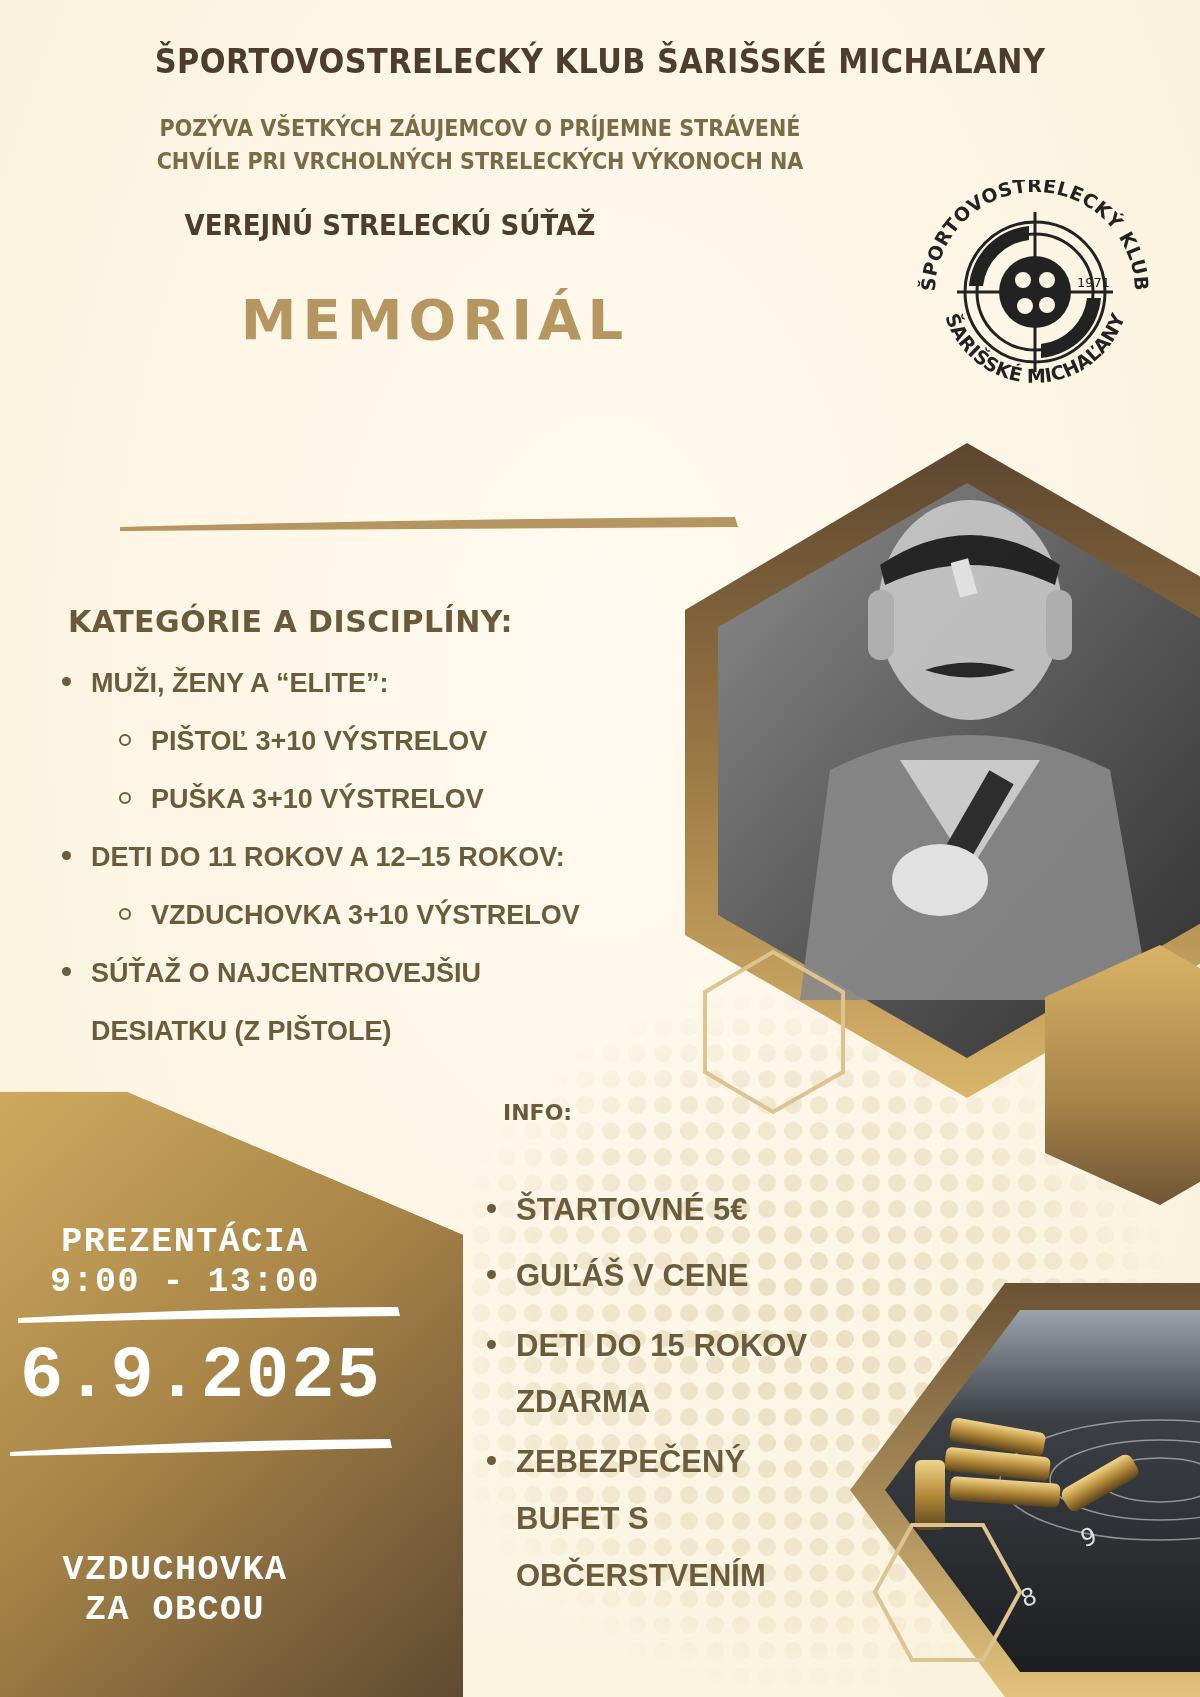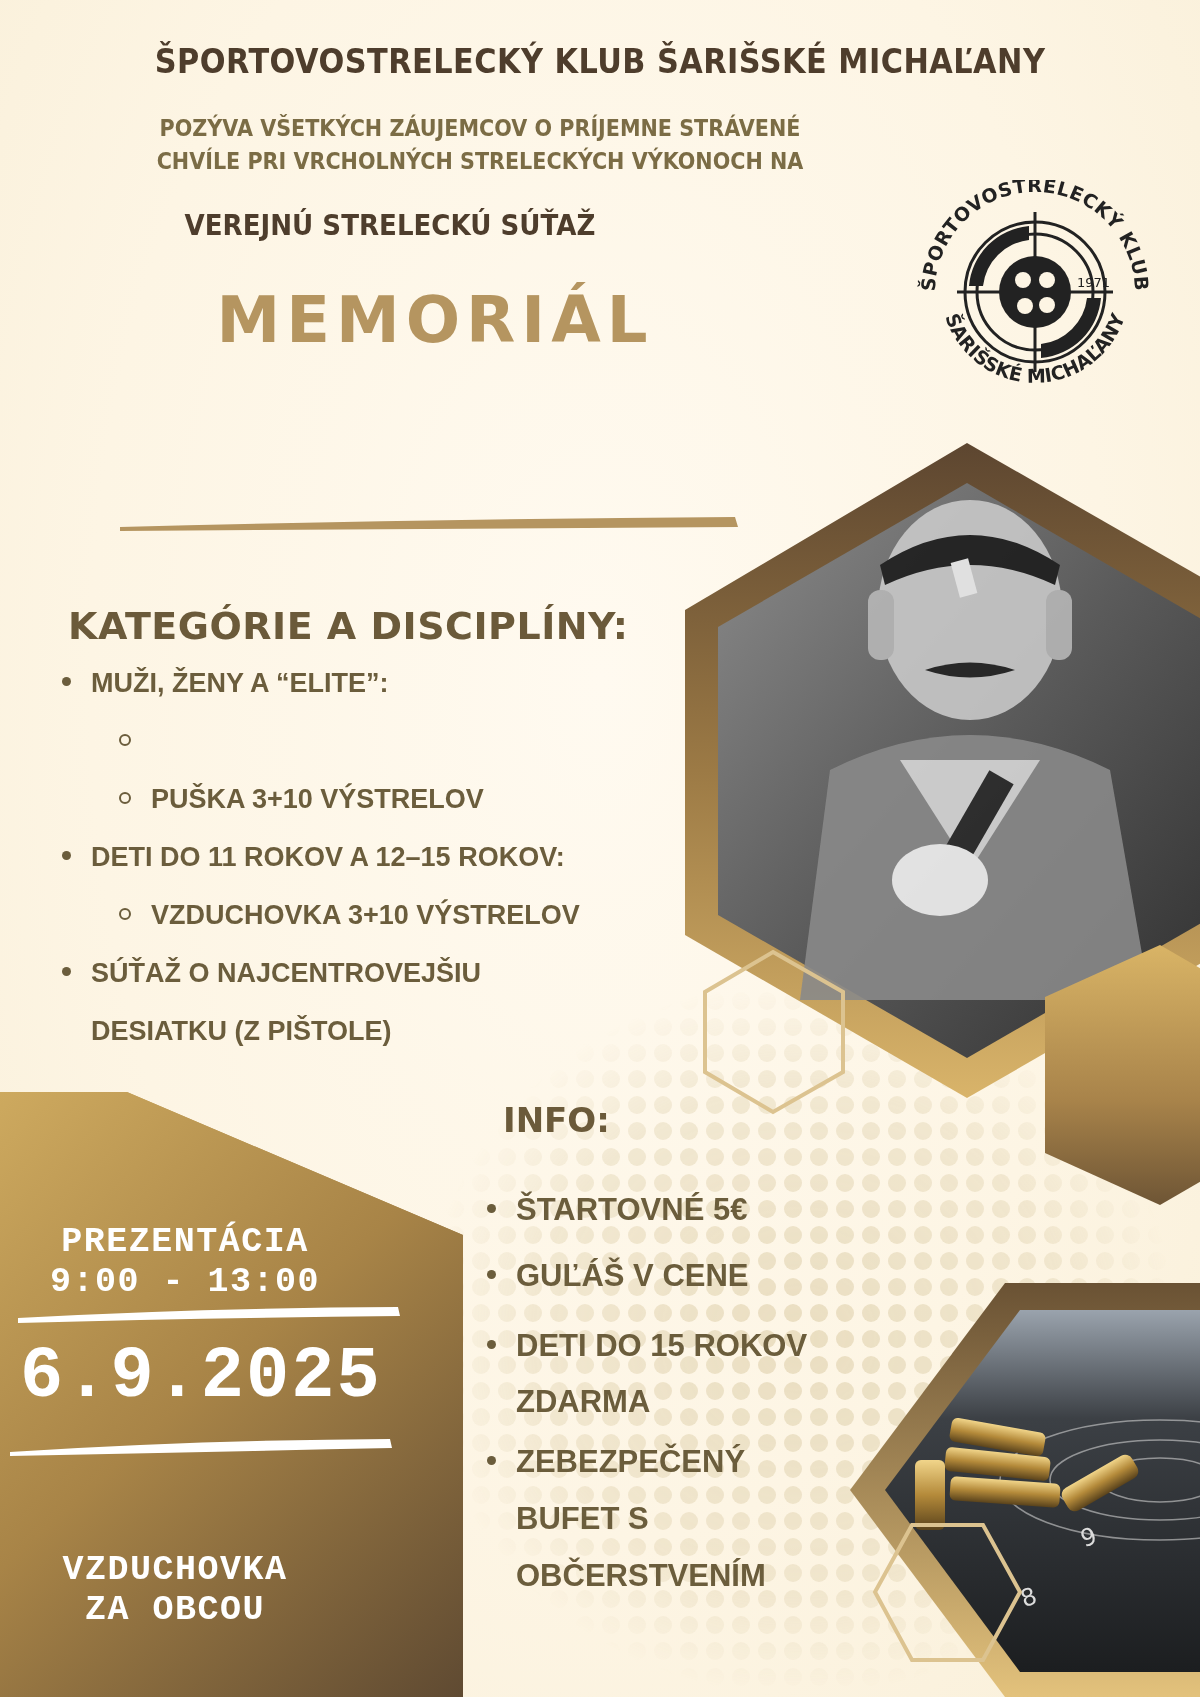--- a/index.html
+++ b/index.html
@@ -22,36 +22,36 @@
     transform: scaleX(0.9);
   }
   .subtitle {
     left: 100px; width: 580px; top: 208px; text-align: center;
     font-family: "DejaVu Sans", sans-serif; font-weight: bold;
     font-size: 29px; color: #4e3d2c; transform: scaleX(0.9);
   }
   .memorial {
     left: 60px; width: 840px; top: 268px; text-align: center;
     font-family: "DejaVu Sans", sans-serif; font-weight: bold;
-    font-size: 64px; line-height: 104px; color: #b59560;
+    font-size: 56px; line-height: 104px; color: #b59560;
     letter-spacing: 6px;
   }
   .memorial .l1 { display: block; padding-right: 90px; }
   .brush {
     left: 120px; top: 515px; width: 620px; height: 16px;
   }
   .cat-title {
-    left: 68px; top: 604px; font-weight: bold; font-size: 38px;
+    left: 68px; top: 604px; font-weight: bold; font-size: 30px;
     color: #6b5a3a; letter-spacing: 0.5px;
   }
   .list { left: 62px; top: 668px; color: #6b5d3c; font-size: 27px; font-family: "Liberation Sans", sans-serif; font-weight: bold; }
   .list .row { position: absolute; white-space: nowrap; }
   .bullet { display: inline-block; width: 9px; height: 9px; border-radius: 50%; background: #6b5d3c; vertical-align: middle; margin-right: 20px; position: relative; top: -3px; }
   .circle { display: inline-block; width: 8px; height: 8px; border-radius: 50%; border: 2px solid #6b5d3c; vertical-align: middle; margin-right: 20px; position: relative; top: -3px; box-sizing: content-box; }
-  .info-title { left: 503px; top: 1100px; font-weight: bold; font-size: 34px; color: #6b5a3a; }
+  .info-title { left: 503px; top: 1100px; font-weight: bold; font-size: 22px; color: #6b5a3a; }
   .info-list { left: 487px; top: 1180px; color: #6b5d3c; font-size: 31px; font-family: "Liberation Sans", sans-serif; font-weight: bold; }
   .info-list .row { position: absolute; white-space: nowrap; }
   .left-hex-text { color: #ffffff; font-weight: bold; text-align: center; font-family: Liberation Mono, monospace; }
   .logo-box { left: 895px; top: 180px; width: 280px; height: 210px; }
 </style>
 </head>
 <body>
 
 <svg class="abs" style="left:0;top:0" width="1200" height="1697" viewBox="0 0 1200 1697">
   <defs>
@@ -188,21 +188,21 @@
 <div class="abs memorial">
   <span class="l1">MEMORIÁL</span>
 </div>
 <svg class="abs brush" viewBox="0 0 620 16" preserveAspectRatio="none">
   <path d="M0,12 Q300,4 615,2 L618,12 Q300,14 0,16 Z" fill="#b59560"></path>
 </svg>
 
 <div class="abs cat-title">KATEGÓRIE A DISCIPLÍNY:</div>
 <div class="abs list">
   <div class="row" style="left:0;top:0"><span class="bullet"></span><span>MUŽI, ŽENY A “ELITE”:</span></div>
-  <div class="row" style="left:57px;top:58px"><span class="circle"></span></div>
+  <div class="row" style="left:57px;top:58px"><span class="circle"></span><span>PIŠTOĽ 3+10 VÝSTRELOV</span></div>
   <div class="row" style="left:57px;top:116px"><span class="circle"></span><span>PUŠKA 3+10 VÝSTRELOV</span></div>
   <div class="row" style="left:0;top:174px"><span class="bullet"></span><span>DETI DO 11 ROKOV A 12–15 ROKOV:</span></div>
   <div class="row" style="left:57px;top:232px"><span class="circle"></span><span>VZDUCHOVKA 3+10 VÝSTRELOV</span></div>
   <div class="row" style="left:0;top:290px"><span class="bullet"></span><span>SÚŤAŽ O NAJCENTROVEJŠIU</span></div>
   <div class="row" style="left:29px;top:348px">DESIATKU (Z PIŠTOLE)</div>
 </div>
 
 <div class="abs info-title">INFO:</div>
 <div class="abs info-list">
   <div class="row" style="left:0;top:12px"><span class="bullet"></span><span>ŠTARTOVNÉ 5€</span></div>

